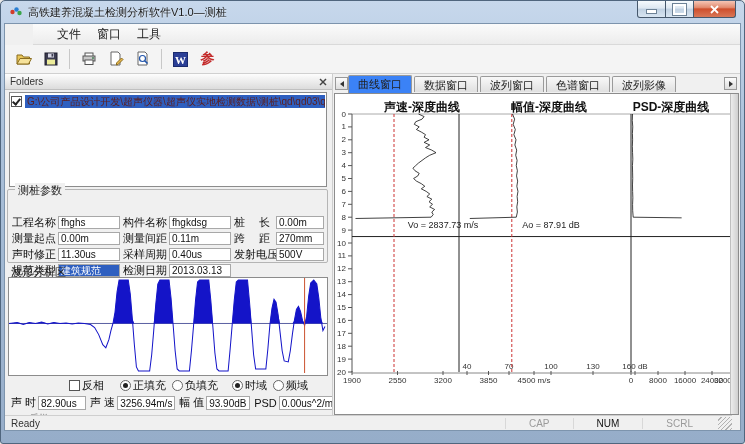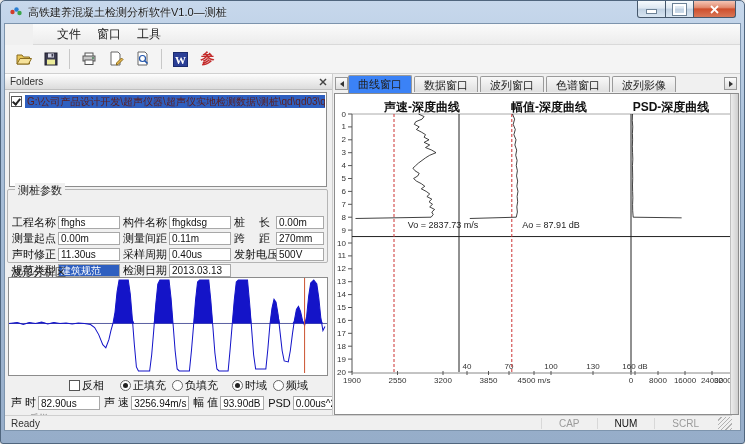--- a/index.html
+++ b/index.html
@@ -68,21 +68,21 @@
   .chart-box{position:absolute;top:19px;left:1px;right:1px;bottom:0;background:#fff;border:1px solid #8c8c8c;overflow:hidden;}
   #charts-svg{position:absolute;left:0;top:0;}
   .ctitle{position:absolute;top:5px;width:140px;text-align:center;font-size:12px;font-weight:bold;color:#111;white-space:nowrap;}
   .t1{left:17px;}
   .t2{left:144px;}
   .t3{left:266px;}
   .right-strip{position:absolute;right:0;top:0;bottom:0;width:7px;background:linear-gradient(to right,#ececec,#d0d0d0);border-left:1px solid #c0c0c0;}
   
   .statusbar{position:absolute;bottom:0;left:0;right:8px;height:15px;border-top:1px solid #cfcfcf;background:#f0f0f0;display:flex;align-items:center;padding-left:6px;font-size:10px;color:#333;box-sizing:border-box;}
   .spacer{flex:1;}
-  .ind{padding:0 17px;border-left:1px solid #d8d8d8;color:#111;}
+  .ind{padding:0 23px;border-left:1px solid #d8d8d8;color:#111;}
   .ind.dim{color:#9a9a9a;}
   .grip{width:14px;height:13px;margin-left:2px;background:repeating-linear-gradient(135deg,transparent 0 2px,#b2b2b2 2px 3px);}
 </style>
 </head>
 <body>
 
 <div class="window">
 
   <div class="titlebar">
     <span class="title-icon">
@@ -263,21 +263,21 @@
           <span style="width:12px"></span>
           <span class="rb sel"></span>
             <span class="lab">时域</span>
           <span style="width:4px"></span>
           <span class="rb"></span>
             <span class="lab">频域</span>
         </div>
 
         <div class="ctl-row2">
           <span class="rlab">声 时</span>
-          <span class="rfld" style="width:62px">82.90us</span>
+          <span class="rfld" style="width:48px">82.90us</span>
           <span class="rlab">声 速</span>
           <span class="rfld" style="width:58px">3256.94m/s</span>
           <span class="rlab">幅 值</span>
           <span class="rfld" style="width:44px">93.90dB</span>
           <span class="rlab">PSD</span>
           <span class="rfld" style="width:56px">0.00us^2/m</span>
         </div>
 
         <div class="clipped">48:1 采样</div>
       </div>

